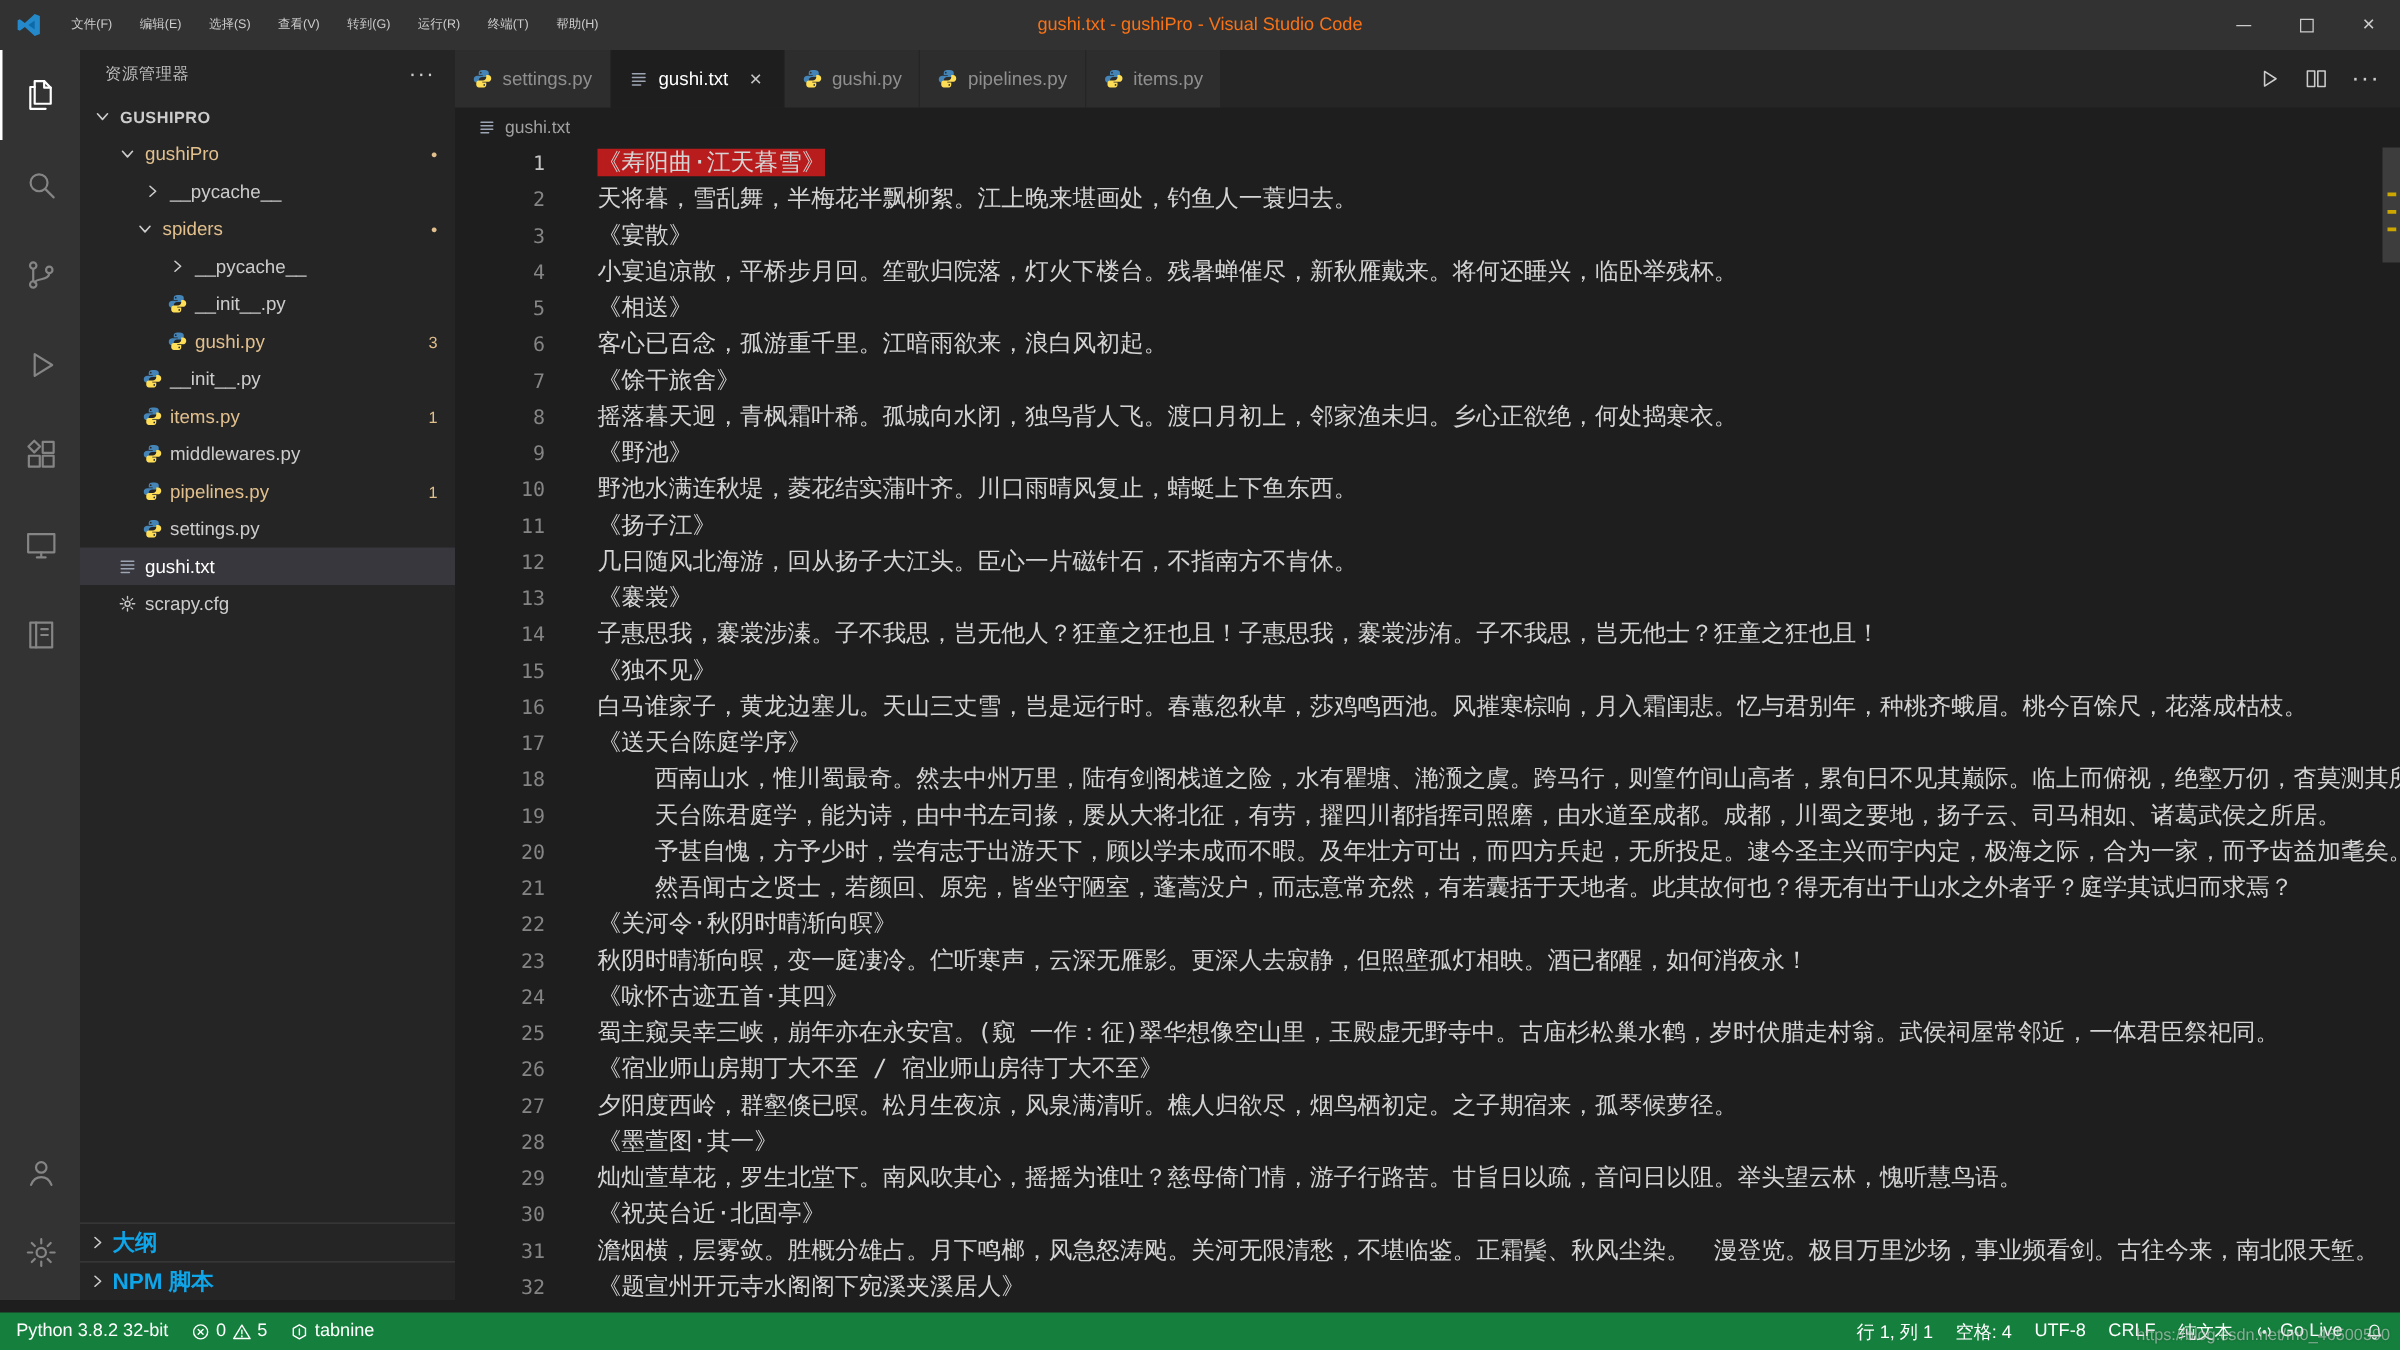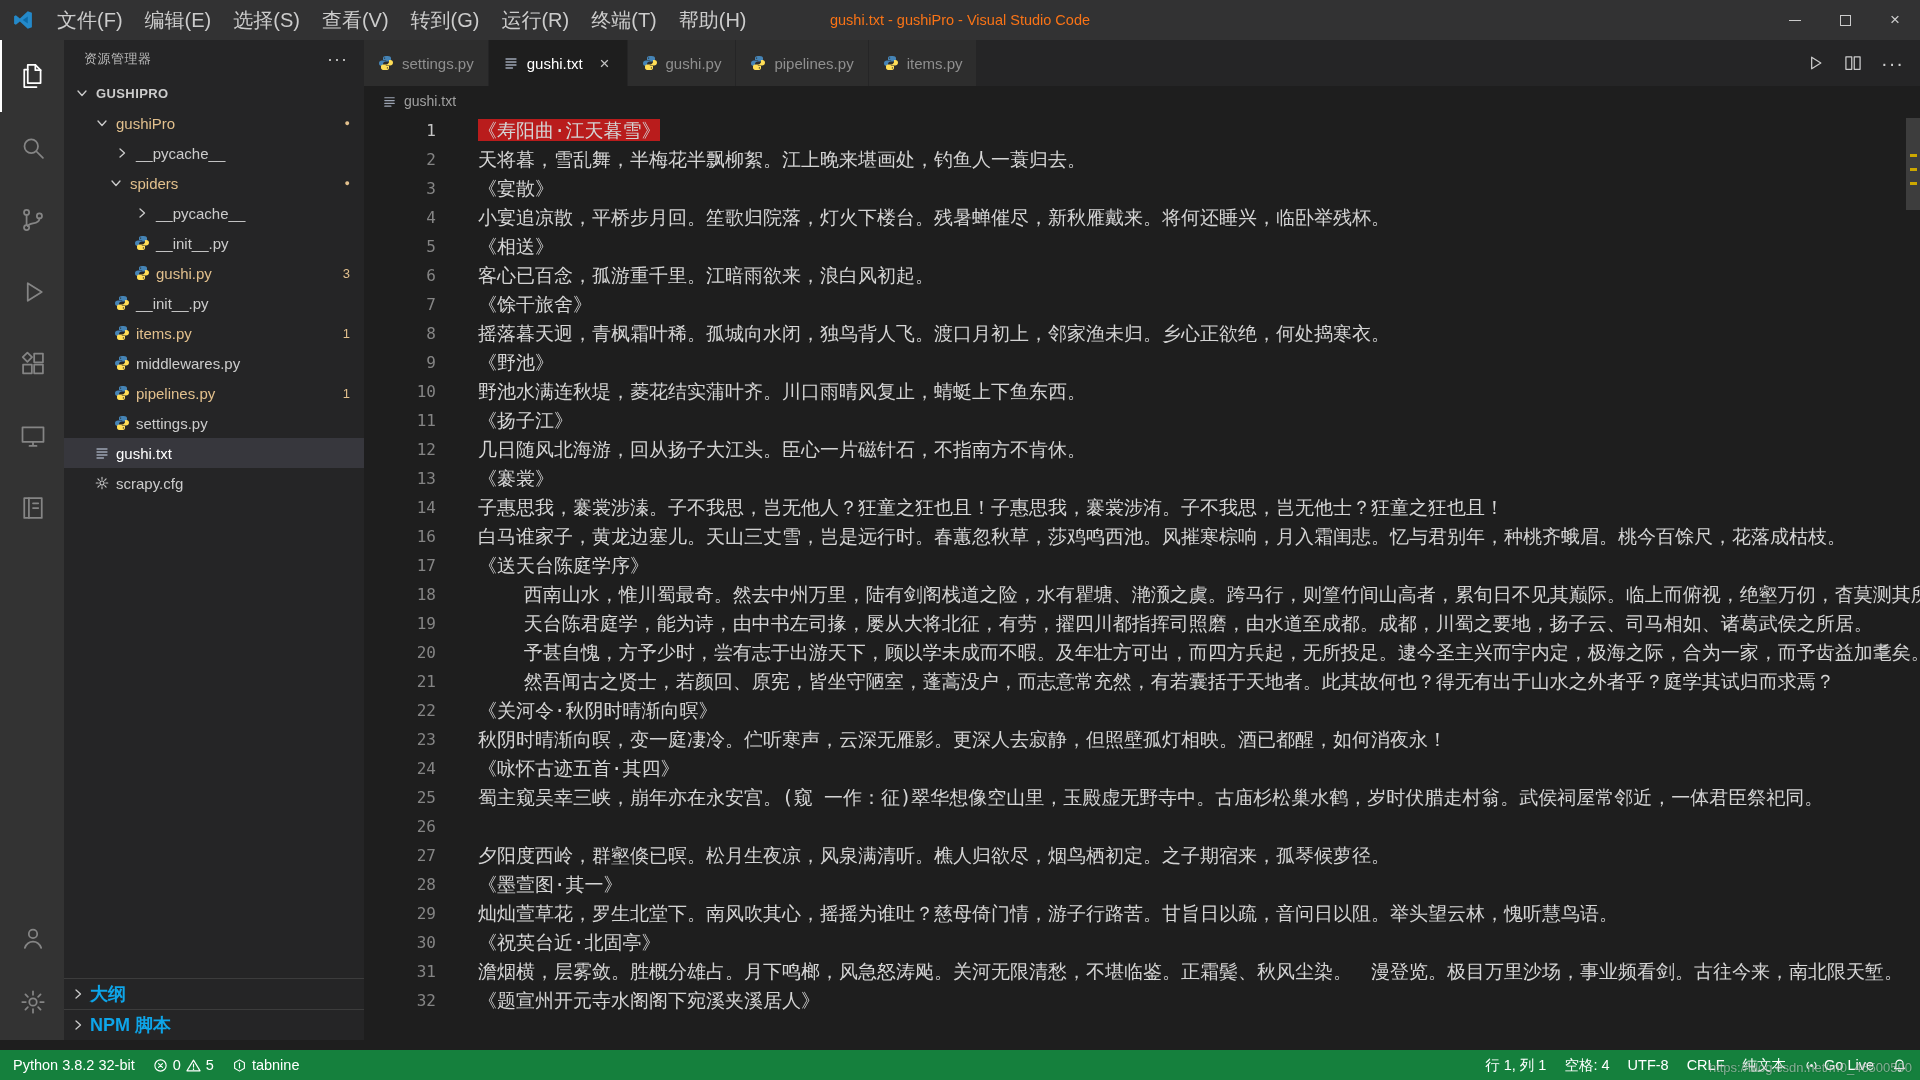--- a/index.html
+++ b/index.html
@@ -5,21 +5,21 @@
   *{margin:0;padding:0;box-sizing:border-box;user-select:none}
   html,body{width:1920px;height:1080px;overflow:hidden;background:#1e1e1e;
     font-family:"Liberation Sans",sans-serif;color:#cccccc}
   .window{display:flex;flex-direction:column;width:100%;height:100%}
 
   
   .titlebar{height:40px;flex:none;background:#323233;display:flex;align-items:center;position:relative}
   .vscode-logo{width:46px;height:40px;display:flex;align-items:center;justify-content:center}
   .vscode-logo svg{width:22px;height:22px}
   .menubar{display:flex;height:100%}
-  .menu-item{padding:0 11px;line-height:40px;font-size:20px;color:#cccccc;cursor:default}
+  .menu-item{padding:0 11px;line-height:40px;font-size:10px;color:#cccccc;cursor:default}
   .window-title{position:absolute;left:50%;top:0;transform:translateX(-50%);
     line-height:40px;font-size:14.5px;color:#f97316;white-space:nowrap}
   .window-controls{margin-left:auto;display:flex;height:100%}
   .wc{width:50px;height:40px;display:flex;align-items:center;justify-content:center;font-size:17px;color:#ccc}
   .wc .maxbox{width:11px;height:11px;border:1px solid #ccc;display:block}
   .wc .minbar{width:12px;height:1px;background:#ccc;display:block}
 
   
   .main{flex:1;display:flex;min-height:0}
 
@@ -374,31 +374,32 @@
           <div class="line"><span class="ln">5</span><span class="code">《相送》</span></div>
           <div class="line"><span class="ln">6</span><span class="code">客心已百念，孤游重千里。江暗雨欲来，浪白风初起。</span></div>
           <div class="line"><span class="ln">7</span><span class="code">《馀干旅舍》</span></div>
           <div class="line"><span class="ln">8</span><span class="code">摇落暮天迥，青枫霜叶稀。孤城向水闭，独鸟背人飞。渡口月初上，邻家渔未归。乡心正欲绝，何处捣寒衣。</span></div>
           <div class="line"><span class="ln">9</span><span class="code">《野池》</span></div>
           <div class="line"><span class="ln">10</span><span class="code">野池水满连秋堤，菱花结实蒲叶齐。川口雨晴风复止，蜻蜓上下鱼东西。</span></div>
           <div class="line"><span class="ln">11</span><span class="code">《扬子江》</span></div>
           <div class="line"><span class="ln">12</span><span class="code">几日随风北海游，回从扬子大江头。臣心一片磁针石，不指南方不肯休。</span></div>
           <div class="line"><span class="ln">13</span><span class="code">《褰裳》</span></div>
           <div class="line"><span class="ln">14</span><span class="code">子惠思我，褰裳涉溱。子不我思，岂无他人？狂童之狂也且！子惠思我，褰裳涉洧。子不我思，岂无他士？狂童之狂也且！</span></div>
+          <div class="line"><span class="ln">15</span><span class="code">《独不见》</span></div>
           <div class="line"><span class="ln">16</span><span class="code">白马谁家子，黄龙边塞儿。天山三丈雪，岂是远行时。春蕙忽秋草，莎鸡鸣西池。风摧寒棕响，月入霜闺悲。忆与君别年，种桃齐蛾眉。桃今百馀尺，花落成枯枝。</span></div>
           <div class="line"><span class="ln">17</span><span class="code">《送天台陈庭学序》</span></div>
           <div class="line"><span class="ln">18</span><span class="code">    西南山水，惟川蜀最奇。然去中州万里，陆有剑阁栈道之险，水有瞿塘、滟滪之虞。跨马行，则篁竹间山高者，累旬日不见其巅际。临上而俯视，绝壑万仞，杳莫测其所穷。</span></div>
           <div class="line"><span class="ln">19</span><span class="code">    天台陈君庭学，能为诗，由中书左司掾，屡从大将北征，有劳，擢四川都指挥司照磨，由水道至成都。成都，川蜀之要地，扬子云、司马相如、诸葛武侯之所居。</span></div>
           <div class="line"><span class="ln">20</span><span class="code">    予甚自愧，方予少时，尝有志于出游天下，顾以学未成而不暇。及年壮方可出，而四方兵起，无所投足。逮今圣主兴而宇内定，极海之际，合为一家，而予齿益加耄矣。</span></div>
           <div class="line"><span class="ln">21</span><span class="code">    然吾闻古之贤士，若颜回、原宪，皆坐守陋室，蓬蒿没户，而志意常充然，有若囊括于天地者。此其故何也？得无有出于山水之外者乎？庭学其试归而求焉？</span></div>
           <div class="line"><span class="ln">22</span><span class="code">《关河令·秋阴时晴渐向暝》</span></div>
           <div class="line"><span class="ln">23</span><span class="code">秋阴时晴渐向暝，变一庭凄冷。伫听寒声，云深无雁影。更深人去寂静，但照壁孤灯相映。酒已都醒，如何消夜永！</span></div>
           <div class="line"><span class="ln">24</span><span class="code">《咏怀古迹五首·其四》</span></div>
           <div class="line"><span class="ln">25</span><span class="code">蜀主窥吴幸三峡，崩年亦在永安宫。(窥 一作：征)翠华想像空山里，玉殿虚无野寺中。古庙杉松巢水鹤，岁时伏腊走村翁。武侯祠屋常邻近，一体君臣祭祀同。</span></div>
-          <div class="line"><span class="ln">26</span></div>
+          <div class="line"><span class="ln">26</span><span class="code">《宿业师山房期丁大不至 / 宿业师山房待丁大不至》</span></div>
           <div class="line"><span class="ln">27</span><span class="code">夕阳度西岭，群壑倏已暝。松月生夜凉，风泉满清听。樵人归欲尽，烟鸟栖初定。之子期宿来，孤琴候萝径。</span></div>
           <div class="line"><span class="ln">28</span><span class="code">《墨萱图·其一》</span></div>
           <div class="line"><span class="ln">29</span><span class="code">灿灿萱草花，罗生北堂下。南风吹其心，摇摇为谁吐？慈母倚门情，游子行路苦。甘旨日以疏，音问日以阻。举头望云林，愧听慧鸟语。</span></div>
           <div class="line"><span class="ln">30</span><span class="code">《祝英台近·北固亭》</span></div>
           <div class="line"><span class="ln">31</span><span class="code">澹烟横，层雾敛。胜概分雄占。月下鸣榔，风急怒涛飐。关河无限清愁，不堪临鉴。正霜鬓、秋风尘染。　漫登览。极目万里沙场，事业频看剑。古往今来，南北限天堑。</span></div>
           <div class="line"><span class="ln">32</span><span class="code">《题宣州开元寺水阁阁下宛溪夹溪居人》</span></div>
           <div class="editor-scrollbar">
           <div class="thumb"></div>
           <div class="ruler-mark" style="top:38px"></div>
           <div class="ruler-mark" style="top:52px"></div>

